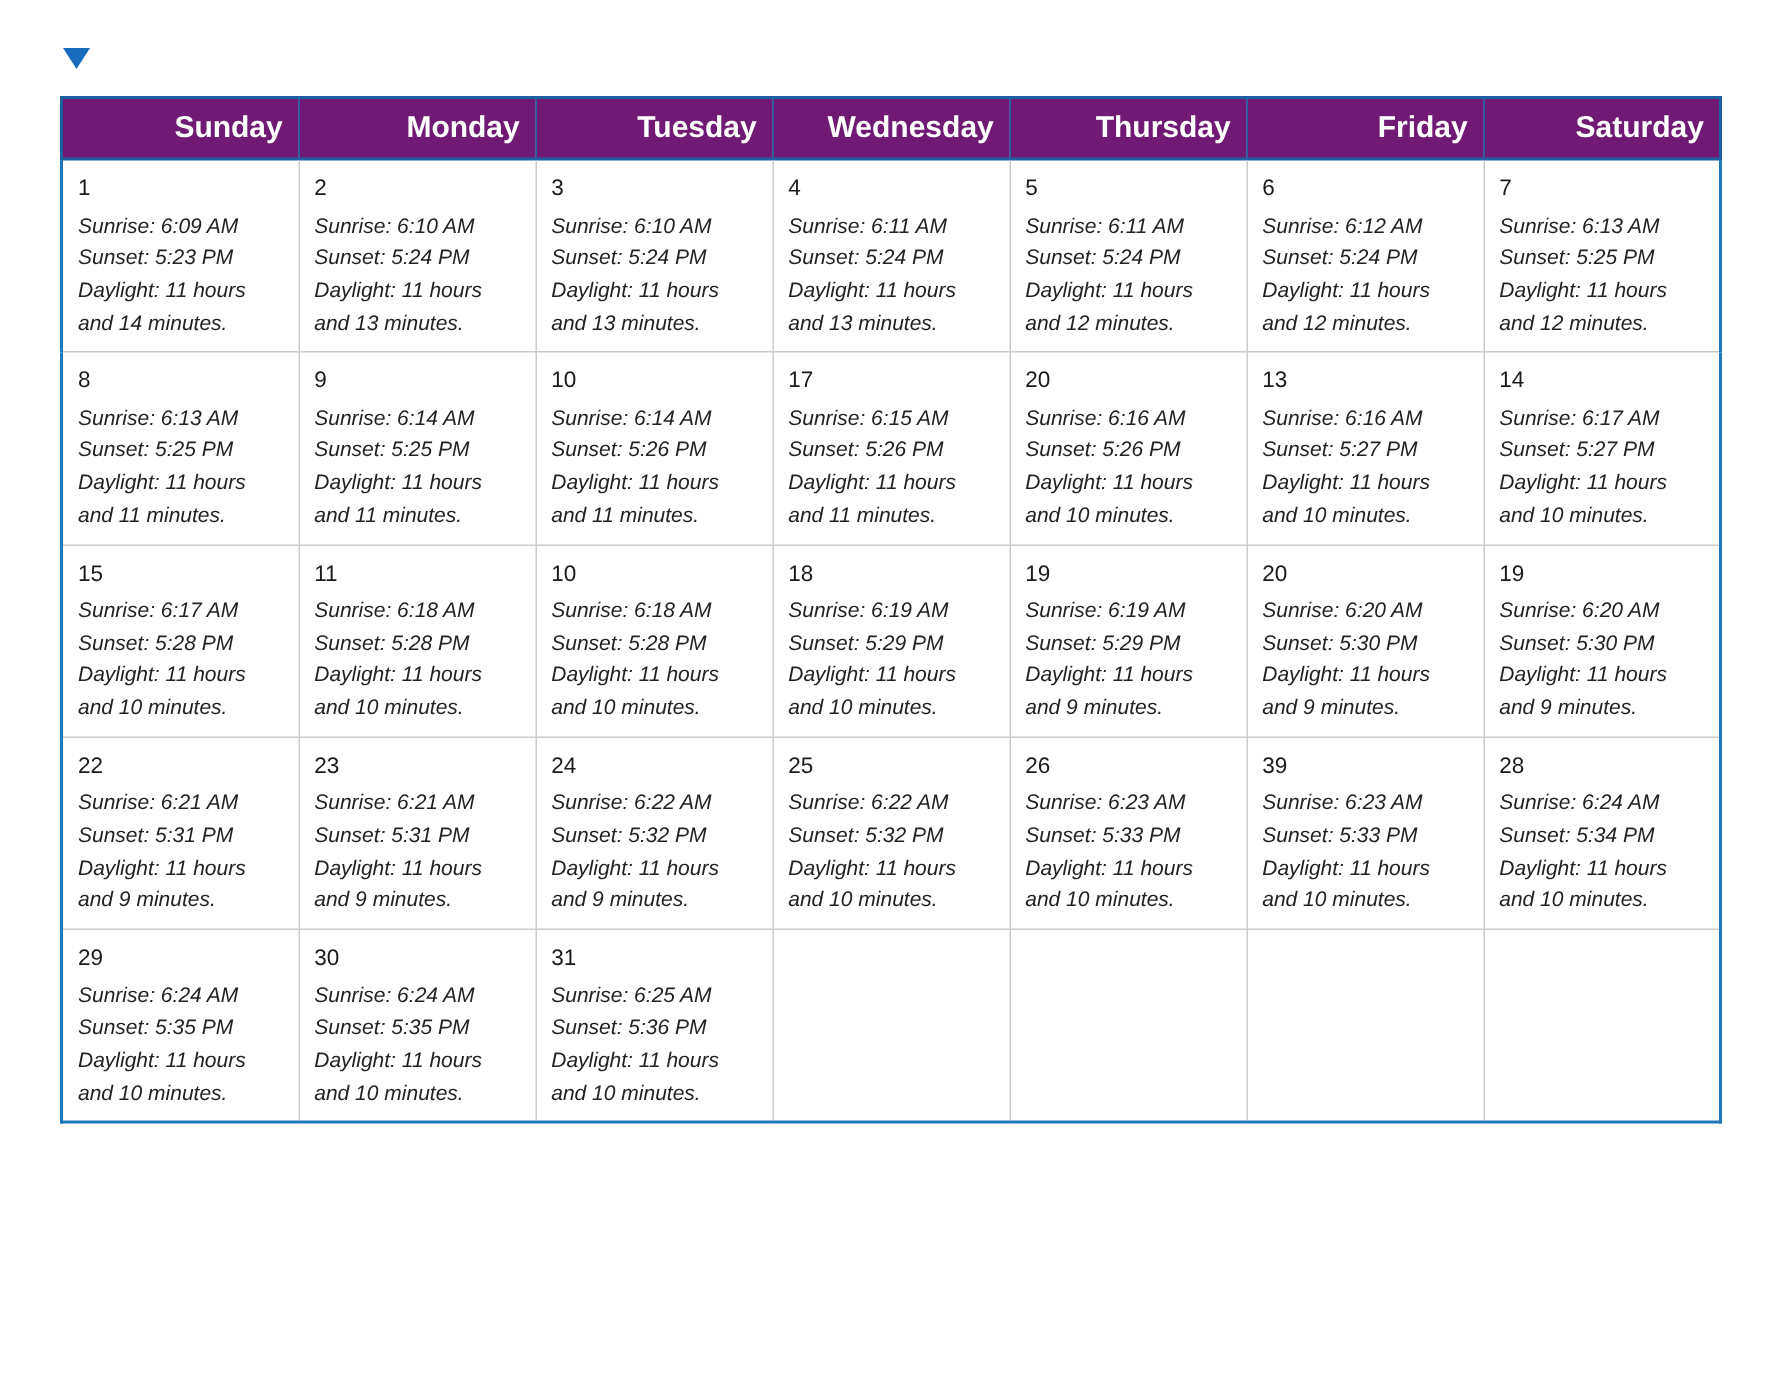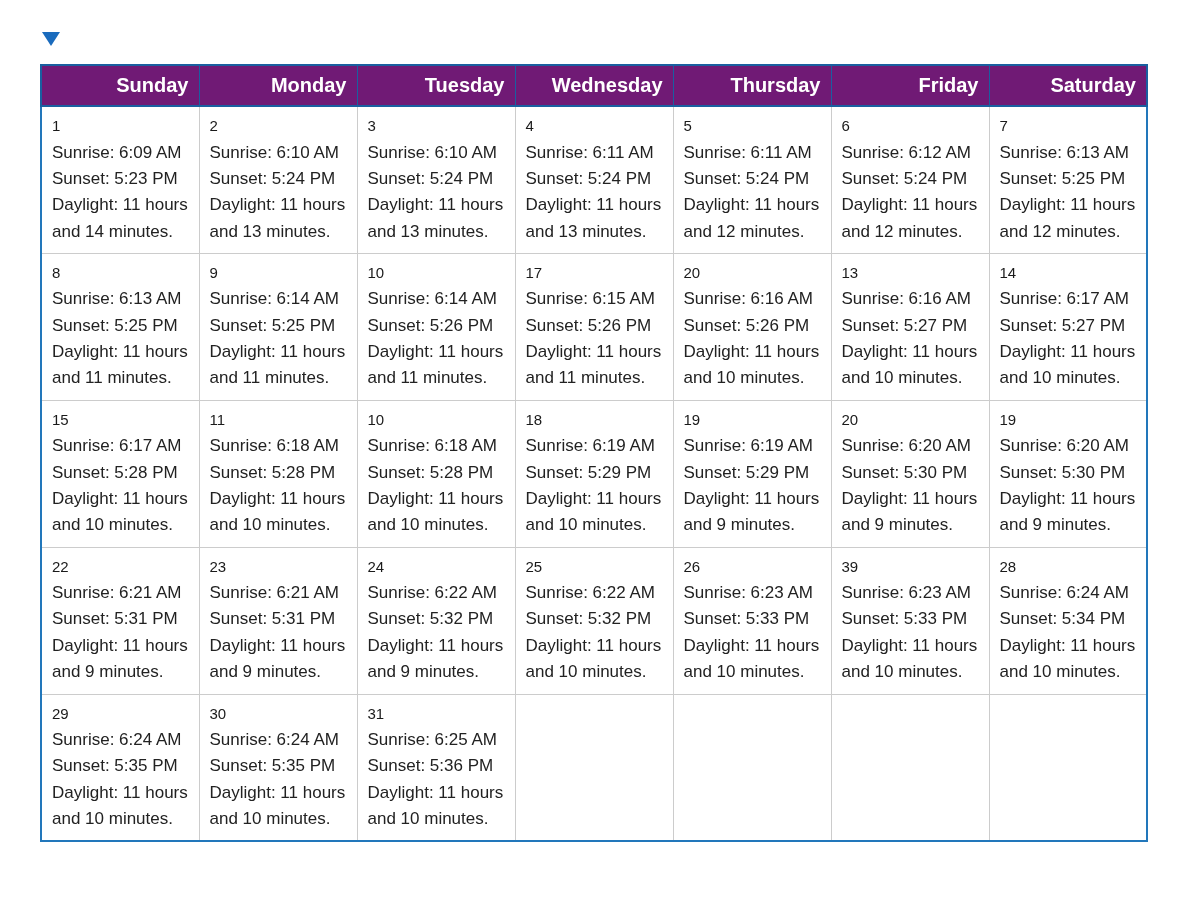--- a/index.html
+++ b/index.html
@@ -54,23 +54,24 @@
       height: 110px;
     }
     .day-number {
       font-size: 15px;
       font-weight: normal;
       color: #1a1a1a;
       display: block;
       margin-bottom: 2px;
     }
     .day-info {
-      font-size: 17px;
+      font-size: 14px;
       color: #222;
       line-height: 1.55;
+      font-style: italic;
     }
     tbody tr:last-child td {
       border-bottom: 2px solid #2277bb;
     }
     tbody tr td:first-child {
       border-left: 2px solid #2277bb;
     }
     tbody tr td:last-child {
       border-right: 2px solid #2277bb;
     }

